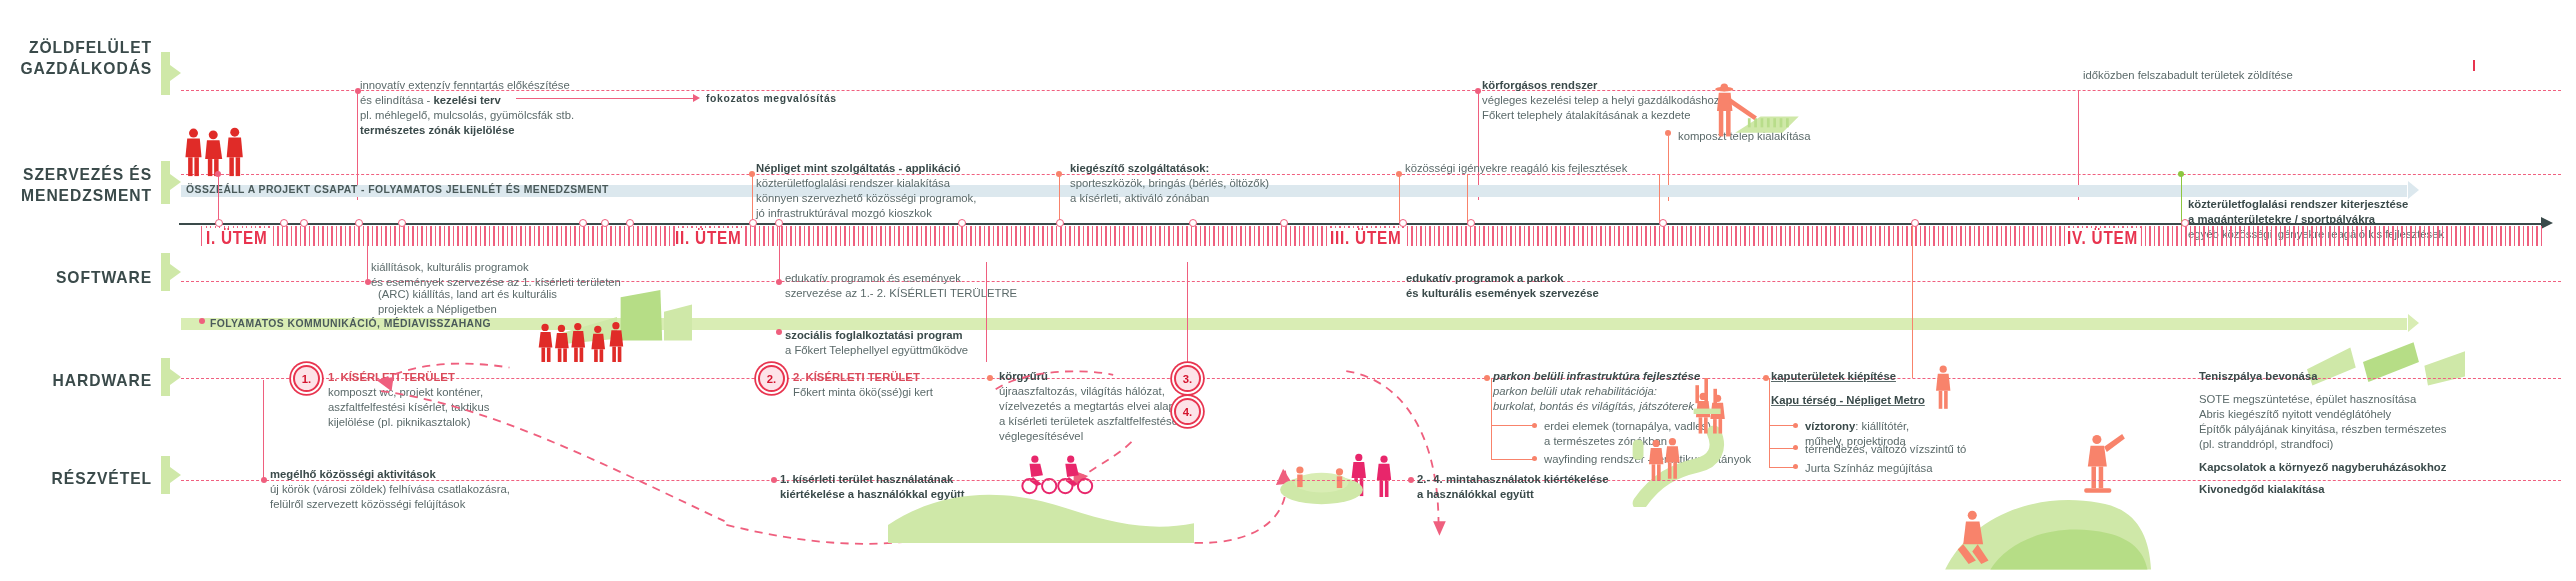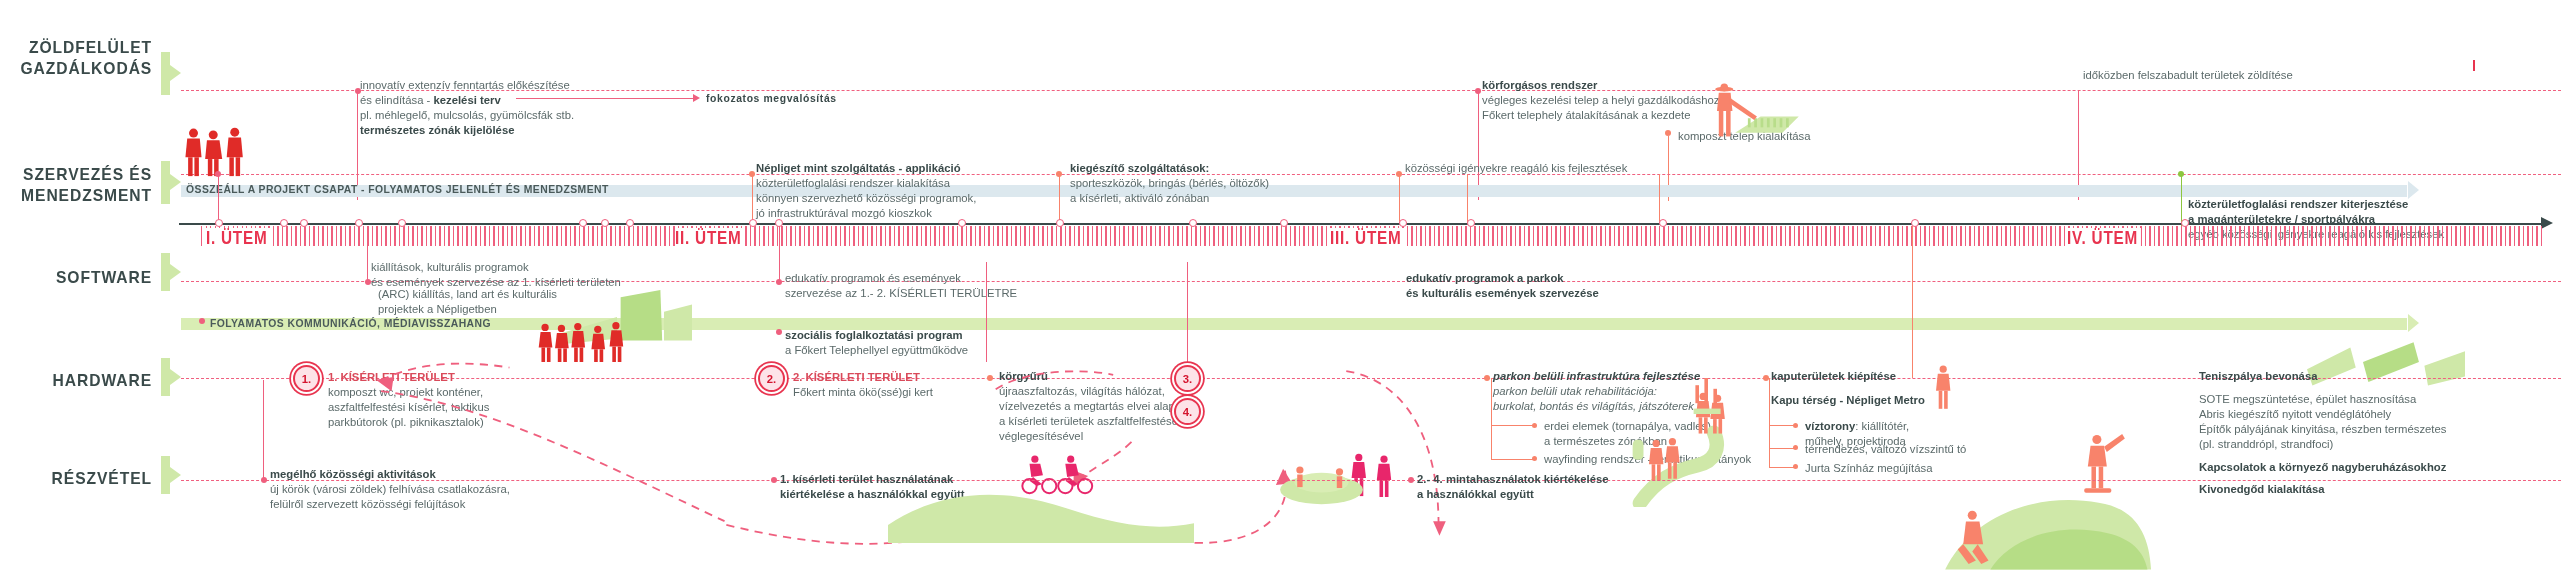--- a/index.html
+++ b/index.html
@@ -440,21 +440,21 @@
     <polygon points="130,26 175,10 175,38 134,48" fill="#cfe8a8"></polygon>
   </svg>
 
   <div class="dash" style="left:181px; top:378px; width:2380px;"></div>
 
   <div class="numcirc" style="left:293px; top:365px;">1.</div>
   <div class="tb" style="left:328px; top:370px;">
     <div class="bdr">1. KÍSÉRLETI TERÜLET</div>
     <div>komposzt wc, projekt konténer,</div>
     <div>aszfaltfelfestési kísérlet, taktikus</div>
-    <div>parkbútorok (pl. piknikasztalok)</div>
+    <div>kijelölése (pl. piknikasztalok)</div>
   </div>
 
   <div class="numcirc" style="left:758px; top:365px;">2.</div>
   <div class="tb" style="left:793px; top:370px;">
     <div class="bdr">2. KÍSÉRLETI TERÜLET</div>
     <div>Főkert minta ökö(ssé)gi kert</div>
   </div>
 
   <div class="tb" style="left:999px; top:369px;">
     <div class="bd">körgyűrű</div>
@@ -480,21 +480,21 @@
   <div class="tb" style="left:1544px; top:419px;">
     <div>erdei elemek (tornapálya, vadles)</div>
     <div>a természetes zónákban</div>
   </div>
   <div class="lead" style="left:1491px; top:459px; width:43px;"></div>
   <div class="dot sal" style="left:1532px; top:456px; width:5.4px; height:5.4px;"></div>
   <div class="tb" style="left:1544px; top:452px;">
     <div>wayfinding rendszer - tematikus sétányok</div>
   </div>
 
-  <div class="tb" style="left:1771px; top:369px;">
+  <div class="tb" style="left:1771px; top:369px;text-decoration:underline;">
     <div class="bd">kaputerületek kiépítése</div>
     <div class="bd" style="margin-top:9px;">Kapu térség - Népliget Metro</div>
   </div>
   <div class="dot sal" style="left:1763px; top:375px;"></div>
   <div class="leadv" style="left:1769px; top:378px; height:89px;"></div>
   <div class="lead" style="left:1769px; top:425px; width:27px;"></div>
   <div class="dot sal" style="left:1793px; top:423px; width:5.4px; height:5.4px;"></div>
   <div class="tb" style="left:1805px; top:419px;">
     <div><span class="bd">víztorony</span><span>: kiállítótér,</span></div>
     <div>műhely, projektiroda</div>

